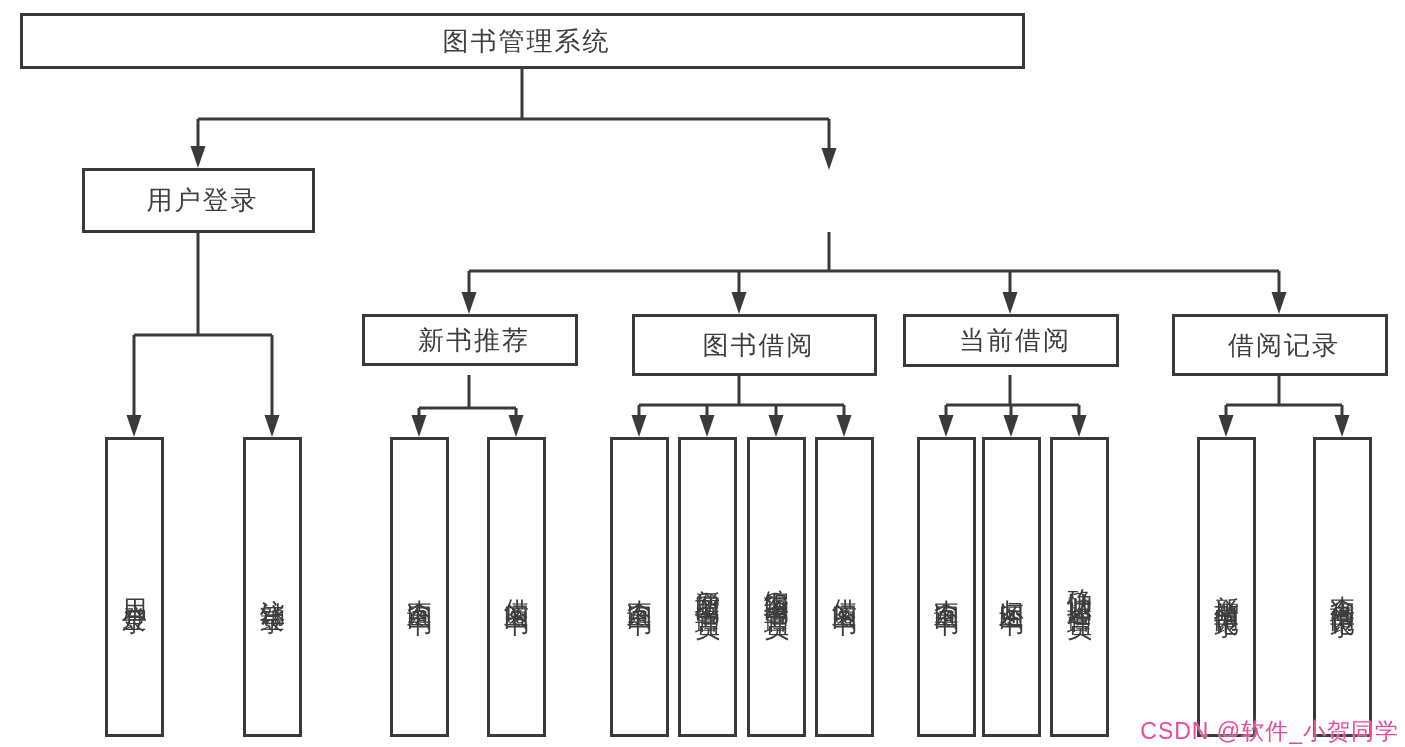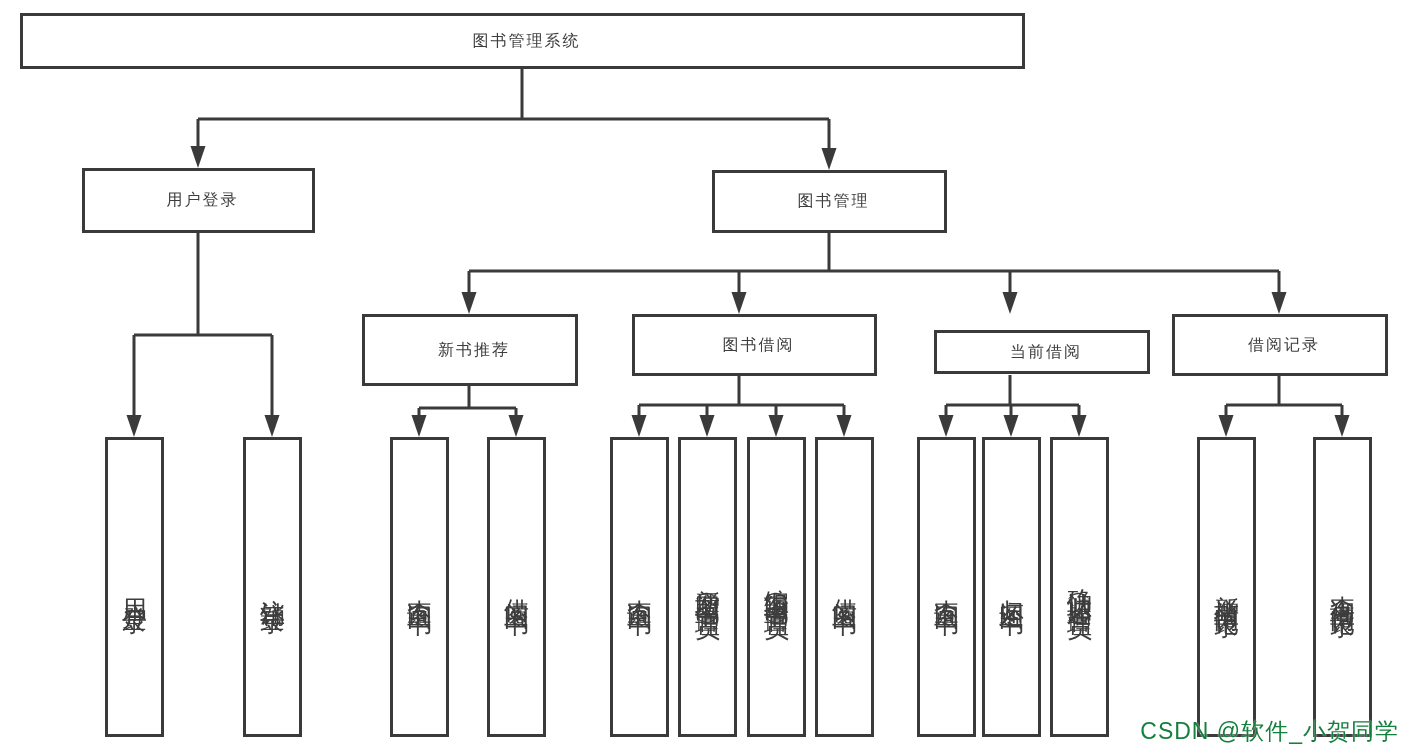--- a/index.html
+++ b/index.html
@@ -26,21 +26,21 @@
     box-sizing: border-box;
     border: 3px solid #3a3a3a;
     background: #ffffff;
     color: #3d3d3d;
     display: flex;
     align-items: center;
     justify-content: center;
     z-index: 2;
   }
   .hnode {
-    font-size: 16px;
+    font-size: 26px;
     letter-spacing: 2px;
     white-space: nowrap;
     padding-left: 8px;
   }
   .vnode {
     width: 59px;
     top: 437px;
     height: 300px;
   }
   .vnode .vtext {
@@ -48,21 +48,21 @@
     font-size: 25px;
     letter-spacing: 4px;
     line-height: 1;
     white-space: nowrap;
   }
   #watermark {
     position: absolute;
     top: 716px;
     right: 6px;
     font-size: 23px;
-    color: #15803d;
+    color: #ec4899;
     letter-spacing: 1px;
     z-index: 3;
     text-shadow: 0 0 2px #ffffff;
     white-space: nowrap;
   }
 </style>
 </head>
 <body>
 
 <div id="stage">
@@ -95,25 +95,24 @@
       <polygon points="1003.5,415 1018.5,415 1011,437"></polygon>
       <polygon points="1071.5,415 1086.5,415 1079,437"></polygon>
       <polygon points="1218.5,415 1233.5,415 1226,437"></polygon>
       <polygon points="1334.5,415 1349.5,415 1342,437"></polygon>
     </g>
   </svg>
 
   <div class="node hnode" style="left:20px; top:13px; width:1005px; height:56px;">图书管理系统</div>
 
   <div class="node hnode" style="left:82px; top:168px; width:233px; height:65px;">用户登录</div>
-  <div class="node hnode" style="left:712px; top:170px; width:235px; height:63px;">图书管理</div>
 
-  <div class="node hnode" style="left:362px; top:314px; width:216px; height:72px;">新书推荐</div>
+  <div class="node hnode" style="left:362px; top:314px; width:216px; height:52px;">新书推荐</div>
   <div class="node hnode" style="left:632px; top:314px; width:245px; height:62px;">图书借阅</div>
-  <div class="node hnode" style="left:903px; top:330px; width:216px; height:44px;margin-left:31px;">当前借阅</div>
+  <div class="node hnode" style="left:903px; top:314px; width:216px; height:53px;">当前借阅</div>
   <div class="node hnode" style="left:1172px; top:314px; width:216px; height:62px;text-align:right;">借阅记录</div>
 
   <div class="node vnode" style="left:105px;">
     <span class="vtext">用户登录</span>
   </div>
   <div class="node vnode" style="left:243px;">
     <span class="vtext">注销登录</span>
   </div>
 
   <div class="node vnode" style="left:390px;">

